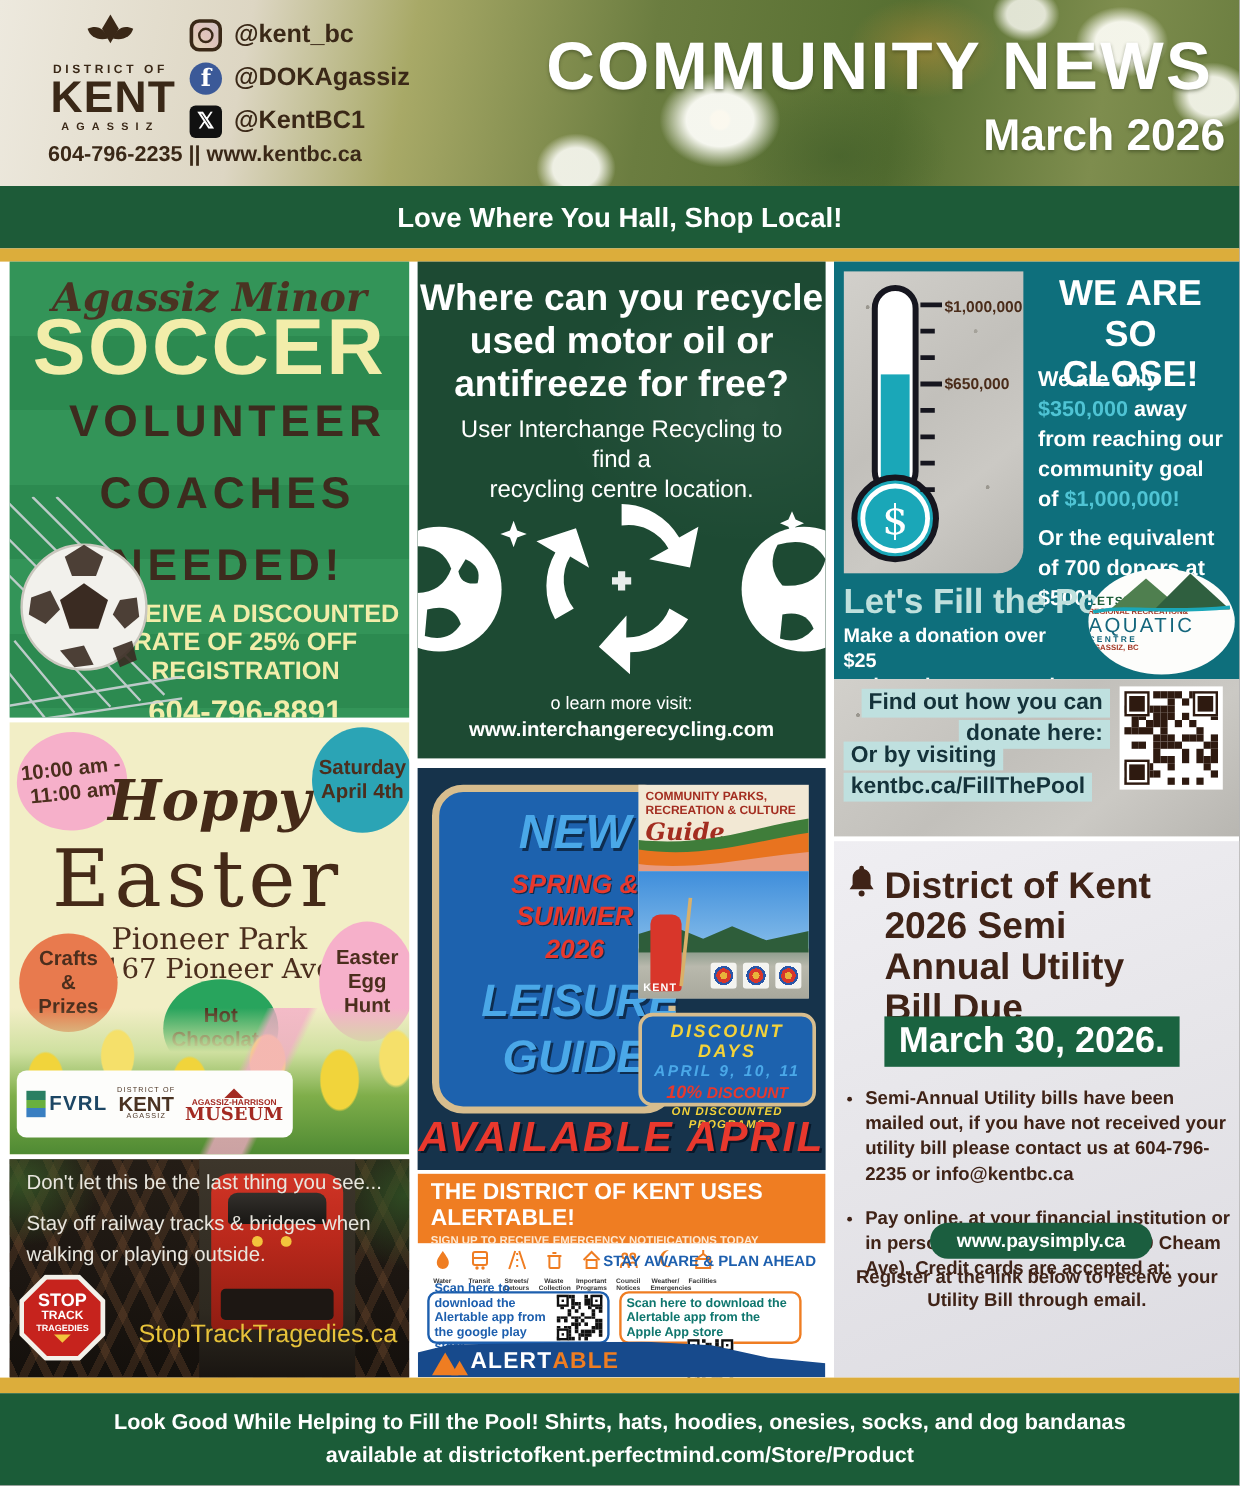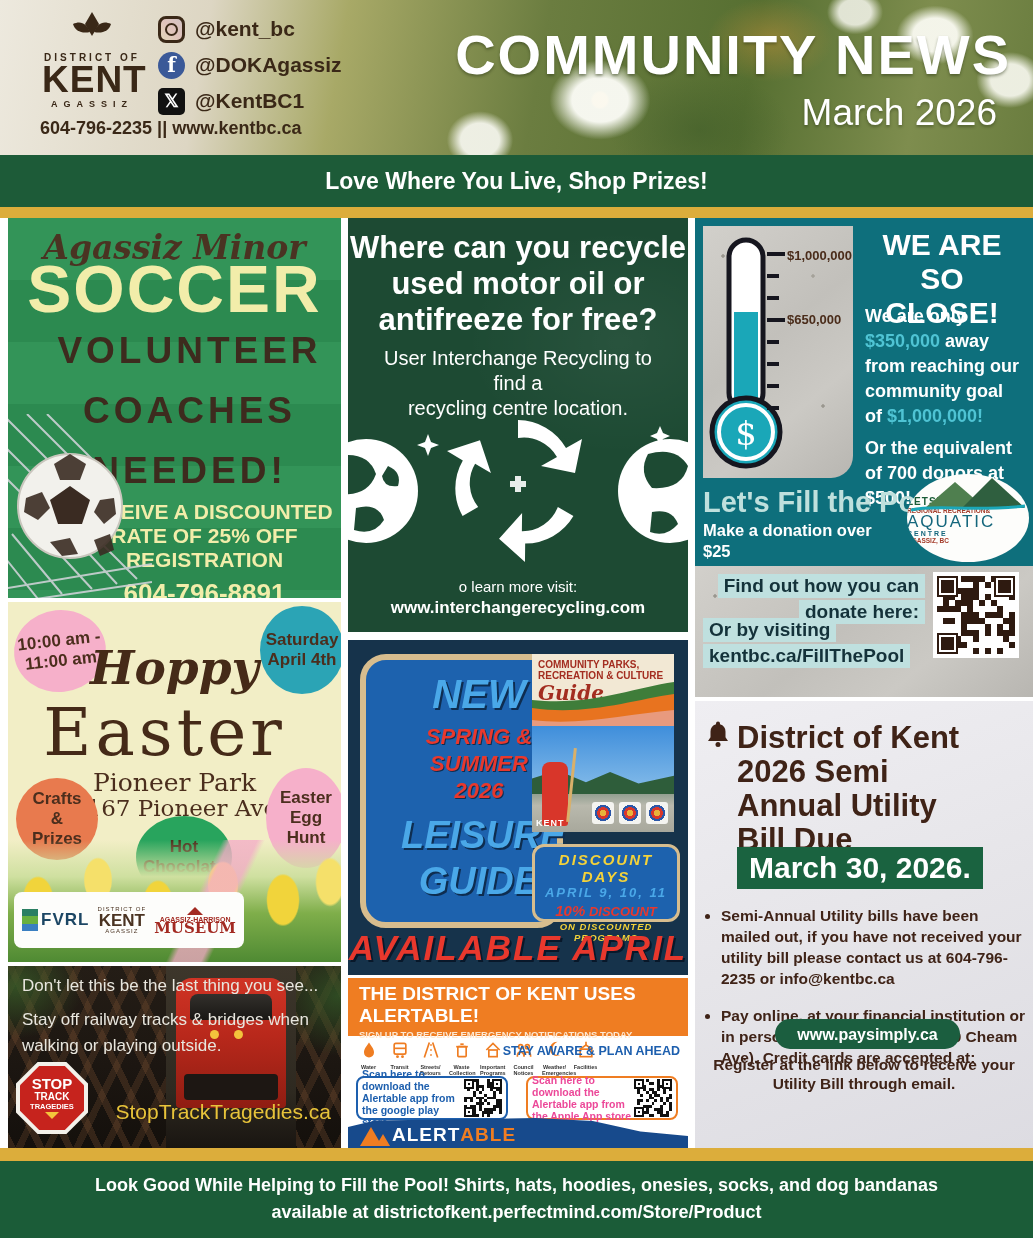--- a/index.html
+++ b/index.html
@@ -29,21 +29,21 @@
   .ig{border:3px solid #3a2817;border-radius:8px;width:21px;height:21px;position:relative;
       background:linear-gradient(45deg,#f5c14d22,#e1306c22,#833ab422);}
   .ig::after{content:"";position:absolute;inset:4px;border:2.5px solid #3a2817;border-radius:50%;}
   .fb{background:#3b5998;border-radius:50%;color:#fff;font-weight:bold;font-size:20px;
       display:flex;align-items:center;justify-content:center;font-family:"DejaVu Serif",serif;}
   .xx{background:#111;border-radius:5px;color:#fff;font-weight:bold;font-size:18px;
       display:flex;align-items:center;justify-content:center;}
   .contact{position:absolute;left:40px;top:118px;font-size:18px;font-weight:bold;color:#3a2817;}
   .hero-title{position:absolute;right:22px;top:22px;font-size:56px;font-weight:bold;color:#fff;
       letter-spacing:2px;text-shadow:0 2px 3px rgba(40,50,20,.45);}
-  .hero-issue{position:absolute;right:36px;top:92px;font-size:37px;font-weight:normal;color:#fff;
+  .hero-issue{position:absolute;right:12px;top:92px;font-size:37px;font-weight:bold;color:#fff;
       text-shadow:0 2px 3px rgba(40,50,20,.45);text-align:right;}
   
   .banner{position:absolute;left:0;top:155px;width:1033px;height:52px;background:#1d5b38;
       color:#fff;font-weight:bold;font-size:23px;text-align:center;line-height:52px;}
   .goldbar{position:absolute;left:0;width:1033px;height:11px;background:#dcad3b;}
   .gold-top{top:207px;} .gold-bottom{top:1148px;height:13px;}
   
   .poster{position:absolute;overflow:hidden;}
   
   .soccer{left:8px;top:218px;width:333px;height:380px;color:#3d2b1e;text-align:center;
@@ -180,21 +180,21 @@
   .alert-sub{font-size:9.5px;font-weight:bold;color:#fde8d2;padding:2px 0 0 11px;}
   .alert-dl{font-size:9.5px;font-weight:bold;padding:8px 0 0 11px;}
   .alert-icons{position:absolute;left:8px;top:62px;display:flex;gap:6px;}
   .aicon{width:25px;text-align:center;}
   .aicon svg{width:22px;height:20px;}
   .alabel{font-size:5.5px;font-weight:bold;color:#333;white-space:pre-line;line-height:6px;}
   .alert-aware{position:absolute;right:8px;top:66px;color:#1d5fae;font-weight:bold;font-size:12.5px;}
   .qrbox{position:absolute;top:98px;width:152px;height:44px;background:#fff;border-radius:8px;
      display:flex;align-items:center;padding:2px 4px;box-sizing:border-box;}
   .qrbox-g{left:8px;border:2px solid #1d5fae;color:#1d5fae;}
-  .qrbox-a{left:178px;border:2px solid #ef7d22;color:#ec4899;}
+  .qrbox-a{left:168px;border:2px solid #ef7d22;color:#0f766e;flex-direction:column;}
   .qrbox .txt{font-size:10.5px;font-weight:bold;line-height:12px;flex:1;}
   .qrbox .qr{width:38px;height:38px;flex:0 0 auto;color:#111;}
   .alert-wave{position:absolute;left:0;bottom:0;width:100%;height:30px;background:#174a8c;
      clip-path:polygon(0 100%,0 30%,8% 8%,55% 0,72% 10%,86% 45%,100% 60%,100% 100%);}
   .alert-brand{position:absolute;left:12px;bottom:2px;display:flex;align-items:flex-end;z-index:2;}
   .alert-mtn{width:0;height:0;border-left:11px solid transparent;border-right:11px solid transparent;
      border-bottom:19px solid #ef7d22;margin-right:2px;}
   .alert-mtn.sm{border-left-width:7px;border-right-width:7px;border-bottom-width:12px;margin-left:-8px;}
   .alert-brand .w{color:#fff;font-weight:bold;font-size:19px;letter-spacing:1px;}
   .alert-brand .o{color:#ef7d22;font-weight:bold;font-size:19px;letter-spacing:1px;}
@@ -290,21 +290,21 @@
       <div class="social-row">
         <span class="social-ico xx">𝕏</span>
         <span class="social-handle">@KentBC1</span>
       </div>
     </div>
     <div class="contact">604-796-2235 || www.kentbc.ca</div>
     <div class="hero-title">COMMUNITY NEWS</div>
     <div class="hero-issue">March 2026</div>
   </header>
 
-  <div class="banner">Love Where You Live, Shop Prizes!</div>
+  <div class="banner">Love Where You Hall, Shop Local!</div>
   <div class="goldbar gold-top"></div>
 
   <section class="poster soccer">
     <div class="soccer-script">Agassiz Minor</div>
     <div class="soccer-title">SOCCER</div>
     <div class="soccer-word sw1">VOLUNTEER</div>
     <div class="soccer-word sw2">COACHES</div>
     <div class="soccer-word sw3">NEEDED!</div>
     <div class="soccer-offer">
       <div>RECEIVE A DISCOUNTED</div>

